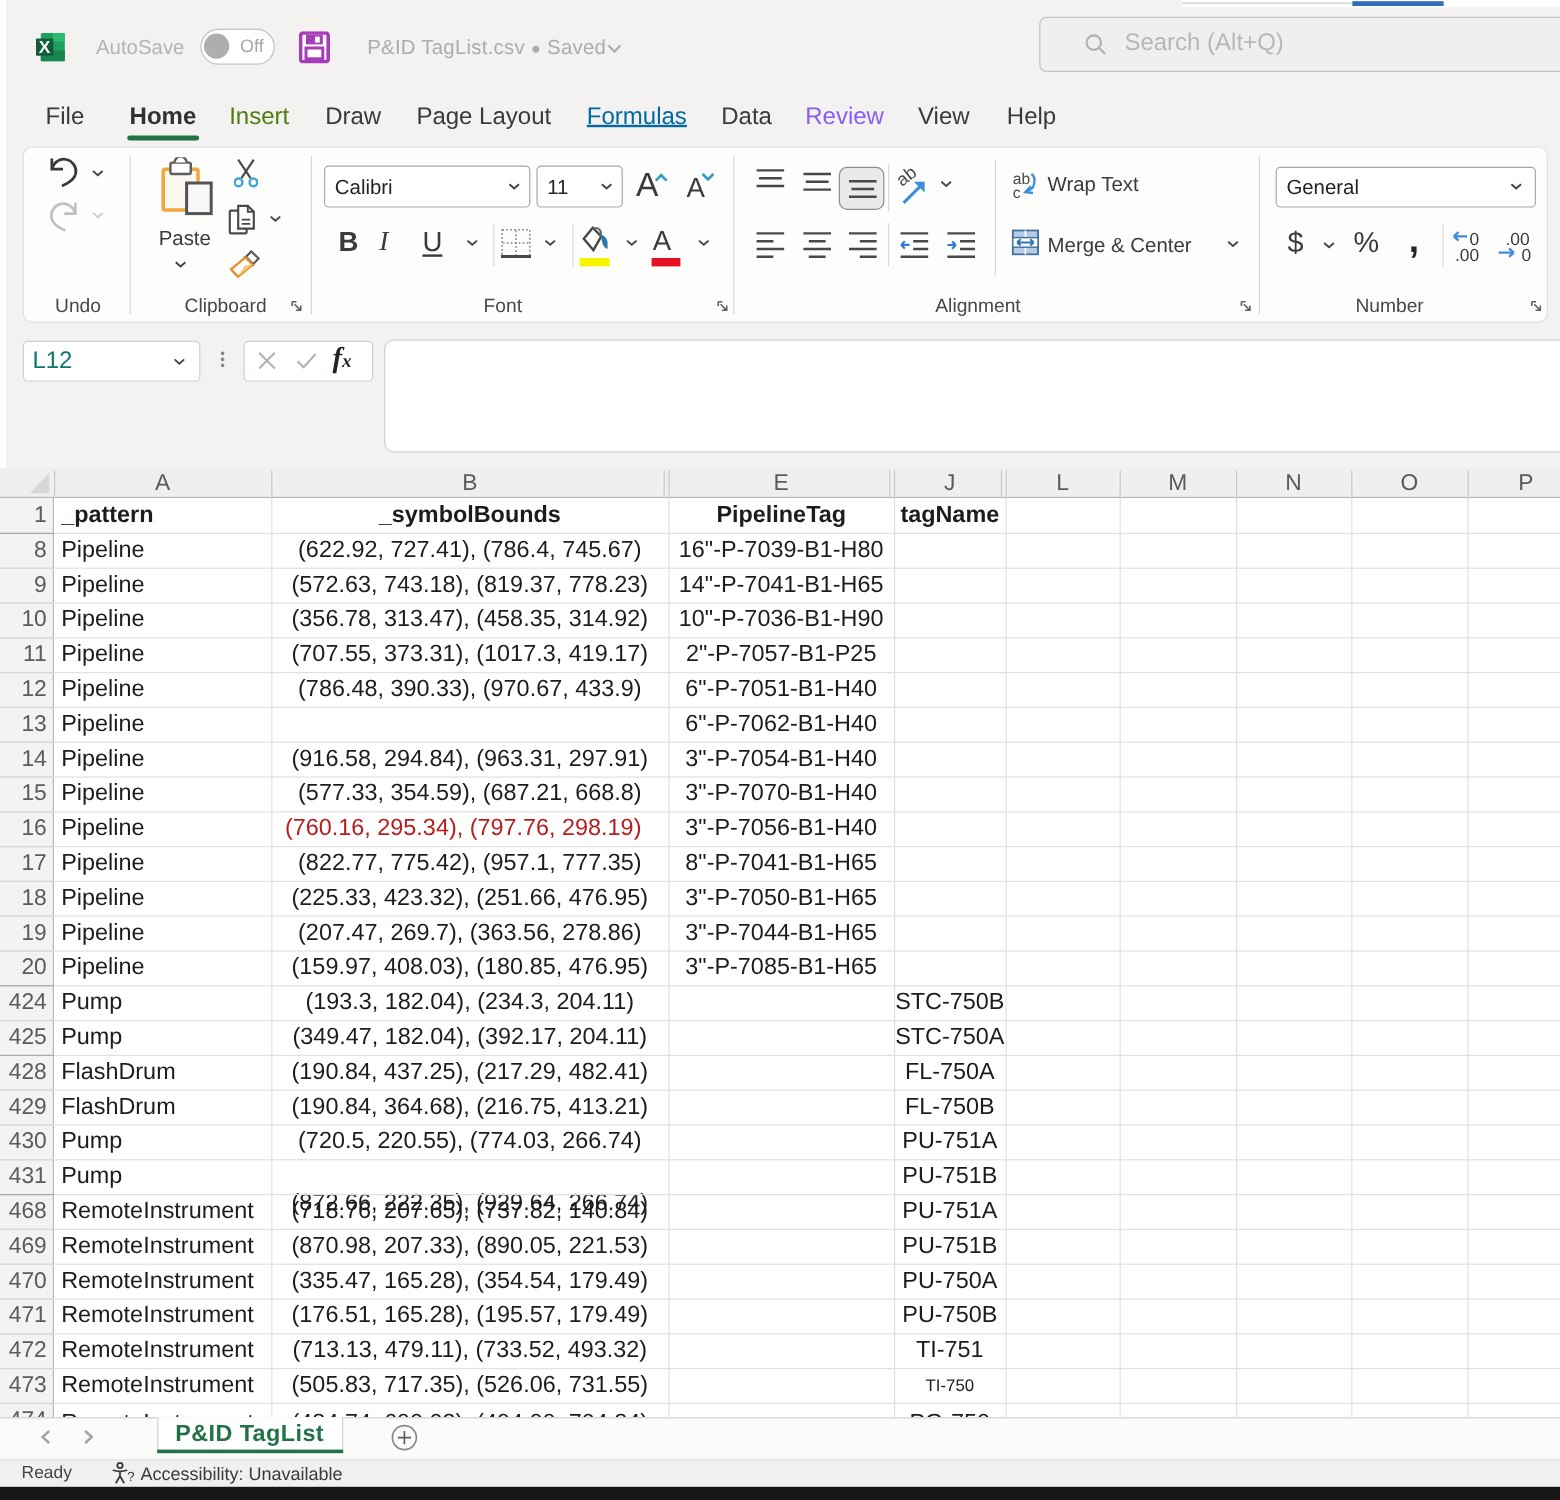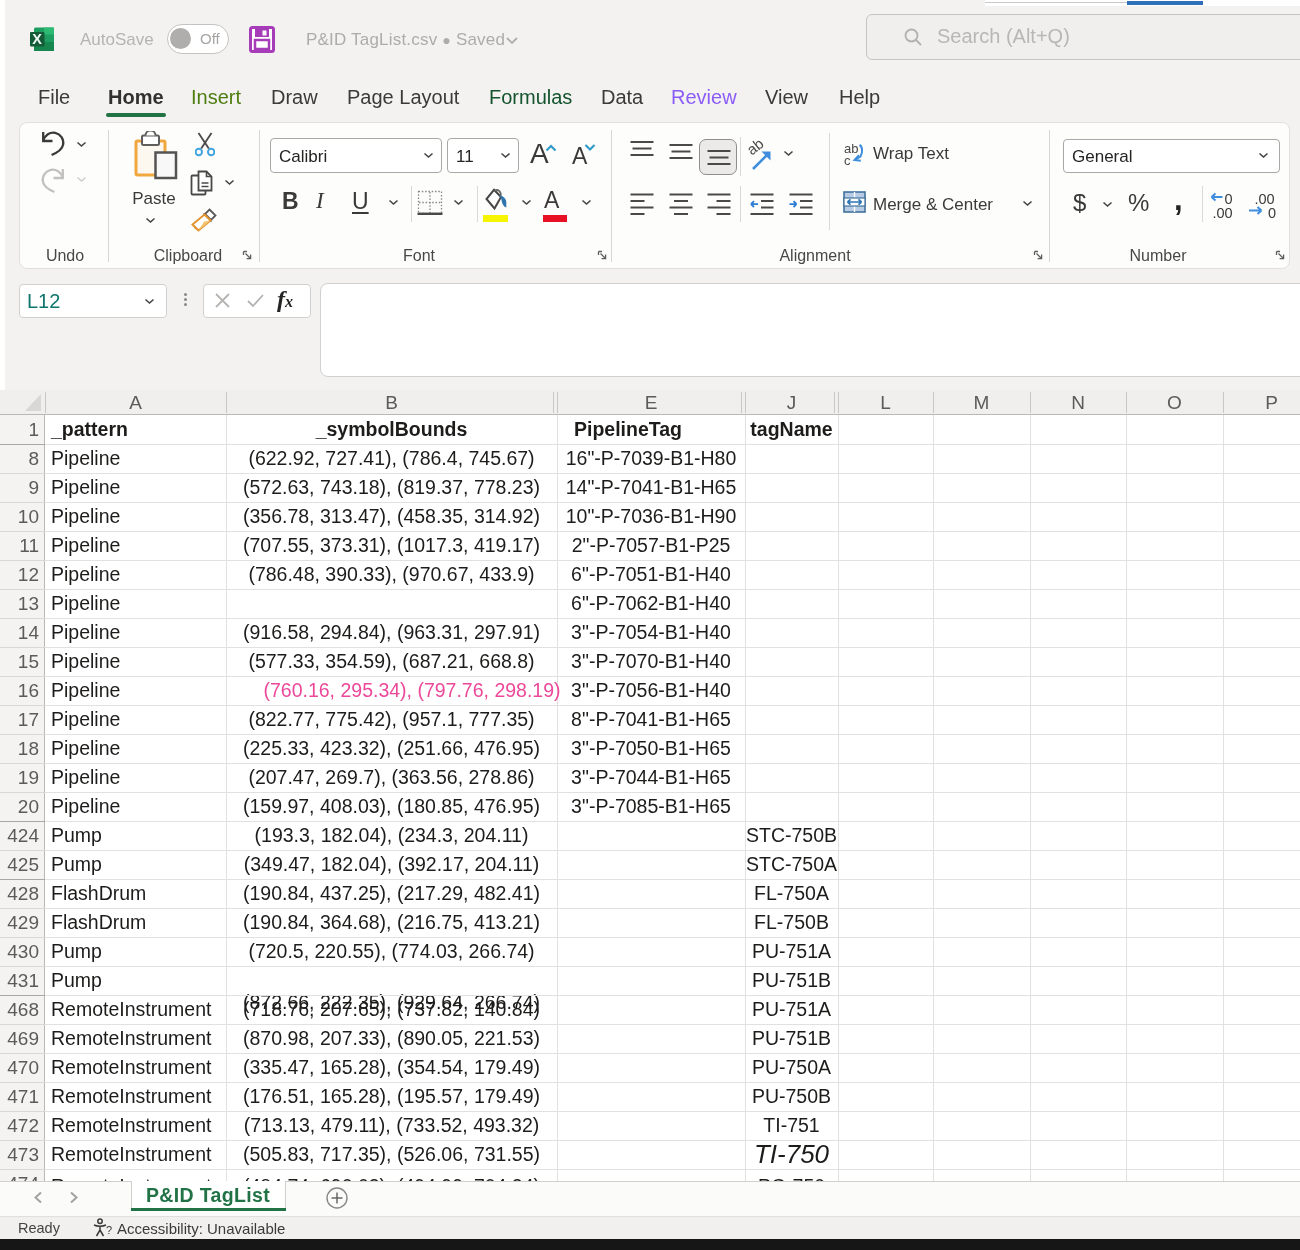--- a/index.html
+++ b/index.html
@@ -40,21 +40,21 @@
 <svg class="ab" style="left:903px;top:27px;" width="20" height="20" viewBox="0 0 20 20">
 <circle cx="8.5" cy="8.5" r="6" fill="none" stroke="#b3b1af" stroke-width="1.8"></circle>
 <line x1="13" y1="13" x2="18" y2="18" stroke="#b3b1af" stroke-width="1.8"></line>
   </svg>
 <div class="tx" style="left:937px;top:25px;font-size:20px;color:#b9b7b5;">Search (Alt+Q)</div>
 <div class="tx" style="left:38px;top:86px;font-size:20px;color:#3b3a39;">File</div>
 <div class="tx" style="left:108px;top:86px;font-size:20px;font-weight:bold;color:#323130;">Home</div>
 <div class="tx" style="left:191px;top:86px;font-size:20px;color:#4d7c0f;">Insert</div>
 <div class="tx" style="left:271px;top:86px;font-size:20px;color:#3b3a39;">Draw</div>
 <div class="tx" style="left:347px;top:86px;font-size:20px;color:#3b3a39;">Page Layout</div>
-<div class="tx" style="left:489px;top:86px;font-size:20px;color:#14532d;">Formulas</div>
+<div class="tx" style="left:489px;top:86px;font-size:20px;color:#0369a1;text-decoration:underline;">Formulas</div>
 <div class="tx" style="left:601px;top:86px;font-size:20px;color:#3b3a39;">Data</div>
 <div class="tx" style="left:671px;top:86px;font-size:20px;color:#8b5cf6;">Review</div>
 <div class="tx" style="left:765px;top:86px;font-size:20px;color:#3b3a39;">View</div>
 <div class="tx" style="left:839px;top:86px;font-size:20px;color:#3b3a39;">Help</div>
 <div class="ab" style="left:106px;top:113px;width:60px;height:3.5px;background:#217346;border-radius:2px;"></div>
 <div class="ab" style="left:19px;top:122px;width:1271px;height:147px;background:#fdfdfc;border:1px solid #e2e0de;border-radius:8px;box-sizing:border-box;"></div>
 <svg class="ab" style="left:40px;top:130px;" width="26" height="27" viewBox="0 0 26 27">
 <path d="M3.2 2 V11 H12.5" fill="none" stroke="#3b3a39" stroke-width="2.3"></path>
 <path d="M3.4 10.5 C4.8 5.2 10 1.8 15.2 2.9 C20.6 4.1 24.1 9.2 23.1 14.6 C22.4 18.4 19.6 21.6 11.6 25" fill="none" stroke="#3b3a39" stroke-width="2.3"></path>
 </svg>
@@ -320,21 +320,21 @@
 <div class="ab" style="left:557px;top:0;width:1px;height:766px;background:#e2e1e0;"></div>
 <div class="ab" style="left:745px;top:0;width:1px;height:766px;background:#e2e1e0;"></div>
 <div class="ab" style="left:838px;top:0;width:1px;height:766px;background:#e2e1e0;"></div>
 <div class="ab" style="left:933px;top:0;width:1px;height:766px;background:#e2e1e0;"></div>
 <div class="ab" style="left:1030px;top:0;width:1px;height:766px;background:#e2e1e0;"></div>
 <div class="ab" style="left:1126px;top:0;width:1px;height:766px;background:#e2e1e0;"></div>
 <div class="ab" style="left:1223px;top:0;width:1px;height:766px;background:#e2e1e0;"></div>
 <div class="tx" style="left:0;top:0px;width:39px;height:29px;line-height:29px;text-align:right;font-size:19px;color:#5c5b59;">1</div>
 <div class="tx" style="left:51px;top:0px;height:29px;line-height:29px;font-size:19.5px;font-weight:bold;color:#1d1c1b;">_pattern</div>
 <div class="tx" style="left:391.5px;top:0px;height:29px;line-height:29px;transform:translateX(-50%);font-size:19.5px;font-weight:bold;color:#1d1c1b;">_symbolBounds</div>
-<div class="tx" style="left:628px;top:0px;height:29px;line-height:29px;transform:translateX(-50%);font-size:19.5px;font-weight:bold;color:#1d1c1b;">PipelineTag</div>
+<div class="tx" style="left:651.0px;top:0px;height:29px;line-height:29px;transform:translateX(-50%);font-size:19.5px;font-weight:bold;color:#1d1c1b;">PipelineTag</div>
 <div class="tx" style="left:791.5px;top:0px;height:29px;line-height:29px;transform:translateX(-50%);font-size:19.5px;font-weight:bold;color:#1d1c1b;">tagName</div>
 <div class="ab" style="left:0;top:29px;width:1300px;height:1px;background:#e2e1e0;"></div>
 <div class="ab" style="left:0;top:29px;width:45px;height:1px;background:#a9a8a6;"></div>
 <div class="tx" style="left:0;top:29px;width:39px;height:29px;line-height:29px;text-align:right;font-size:19px;color:#5c5b59;">8</div>
 <div class="tx" style="left:51px;top:29px;height:29px;line-height:29px;font-size:19.5px;color:#1d1c1b;">Pipeline</div>
 <div class="tx" style="left:391.5px;top:29px;height:29px;line-height:29px;transform:translateX(-50%);font-size:19.5px;color:#1d1c1b;">(622.92, 727.41), (786.4, 745.67)</div>
 <div class="tx" style="left:651.0px;top:29px;height:29px;line-height:29px;transform:translateX(-50%);font-size:19.5px;color:#1d1c1b;">16"-P-7039-B1-H80</div>
 <div class="ab" style="left:0;top:58px;width:1300px;height:1px;background:#e2e1e0;"></div>
 <div class="ab" style="left:0;top:58px;width:45px;height:1px;background:#d9d8d6;"></div>
 <div class="tx" style="left:0;top:58px;width:39px;height:29px;line-height:29px;text-align:right;font-size:19px;color:#5c5b59;">9</div>
@@ -373,21 +373,21 @@
 <div class="ab" style="left:0;top:232px;width:1300px;height:1px;background:#e2e1e0;"></div>
 <div class="ab" style="left:0;top:232px;width:45px;height:1px;background:#d9d8d6;"></div>
 <div class="tx" style="left:0;top:232px;width:39px;height:29px;line-height:29px;text-align:right;font-size:19px;color:#5c5b59;">15</div>
 <div class="tx" style="left:51px;top:232px;height:29px;line-height:29px;font-size:19.5px;color:#1d1c1b;">Pipeline</div>
 <div class="tx" style="left:391.5px;top:232px;height:29px;line-height:29px;transform:translateX(-50%);font-size:19.5px;color:#1d1c1b;">(577.33, 354.59), (687.21, 668.8)</div>
 <div class="tx" style="left:651.0px;top:232px;height:29px;line-height:29px;transform:translateX(-50%);font-size:19.5px;color:#1d1c1b;">3"-P-7070-B1-H40</div>
 <div class="ab" style="left:0;top:261px;width:1300px;height:1px;background:#e2e1e0;"></div>
 <div class="ab" style="left:0;top:261px;width:45px;height:1px;background:#d9d8d6;"></div>
 <div class="tx" style="left:0;top:261px;width:39px;height:29px;line-height:29px;text-align:right;font-size:19px;color:#5c5b59;">16</div>
 <div class="tx" style="left:51px;top:261px;height:29px;line-height:29px;font-size:19.5px;color:#1d1c1b;">Pipeline</div>
-<div class="tx" style="left:412px;top:261px;height:29px;line-height:29px;transform:translateX(-50%);font-size:19.5px;color:#ec4899;">(760.16, 295.34), (797.76, 298.19)</div>
+<div class="tx" style="left:386px;top:261px;height:29px;line-height:29px;transform:translateX(-50%);font-size:19.5px;color:#b91c1c;">(760.16, 295.34), (797.76, 298.19)</div>
 <div class="tx" style="left:651.0px;top:261px;height:29px;line-height:29px;transform:translateX(-50%);font-size:19.5px;color:#1d1c1b;">3"-P-7056-B1-H40</div>
 <div class="ab" style="left:0;top:290px;width:1300px;height:1px;background:#e2e1e0;"></div>
 <div class="ab" style="left:0;top:290px;width:45px;height:1px;background:#d9d8d6;"></div>
 <div class="tx" style="left:0;top:290px;width:39px;height:29px;line-height:29px;text-align:right;font-size:19px;color:#5c5b59;">17</div>
 <div class="tx" style="left:51px;top:290px;height:29px;line-height:29px;font-size:19.5px;color:#1d1c1b;">Pipeline</div>
 <div class="tx" style="left:391.5px;top:290px;height:29px;line-height:29px;transform:translateX(-50%);font-size:19.5px;color:#1d1c1b;">(822.77, 775.42), (957.1, 777.35)</div>
 <div class="tx" style="left:651.0px;top:290px;height:29px;line-height:29px;transform:translateX(-50%);font-size:19.5px;color:#1d1c1b;">8"-P-7041-B1-H65</div>
 <div class="ab" style="left:0;top:319px;width:1300px;height:1px;background:#e2e1e0;"></div>
 <div class="ab" style="left:0;top:319px;width:45px;height:1px;background:#d9d8d6;"></div>
 <div class="tx" style="left:0;top:319px;width:39px;height:29px;line-height:29px;text-align:right;font-size:19px;color:#5c5b59;">18</div>
@@ -470,21 +470,21 @@
 <div class="ab" style="left:0;top:696px;width:45px;height:1px;background:#d9d8d6;"></div>
 <div class="tx" style="left:0;top:696px;width:39px;height:29px;line-height:29px;text-align:right;font-size:19px;color:#5c5b59;">472</div>
 <div class="tx" style="left:51px;top:696px;height:29px;line-height:29px;font-size:19.5px;color:#1d1c1b;">RemoteInstrument</div>
 <div class="tx" style="left:391.5px;top:696px;height:29px;line-height:29px;transform:translateX(-50%);font-size:19.5px;color:#1d1c1b;">(713.13, 479.11), (733.52, 493.32)</div>
 <div class="tx" style="left:791.5px;top:696px;height:29px;line-height:29px;transform:translateX(-50%);font-size:19.5px;color:#1d1c1b;">TI-751</div>
 <div class="ab" style="left:0;top:725px;width:1300px;height:1px;background:#e2e1e0;"></div>
 <div class="ab" style="left:0;top:725px;width:45px;height:1px;background:#d9d8d6;"></div>
 <div class="tx" style="left:0;top:725px;width:39px;height:29px;line-height:29px;text-align:right;font-size:19px;color:#5c5b59;">473</div>
 <div class="tx" style="left:51px;top:725px;height:29px;line-height:29px;font-size:19.5px;color:#1d1c1b;">RemoteInstrument</div>
 <div class="tx" style="left:391.5px;top:725px;height:29px;line-height:29px;transform:translateX(-50%);font-size:19.5px;color:#1d1c1b;">(505.83, 717.35), (526.06, 731.55)</div>
-<div class="tx" style="left:791.5px;top:725px;height:29px;line-height:29px;transform:translateX(-50%);font-size:26px;color:#1d1c1b;font-style:italic;">TI-750</div>
+<div class="tx" style="left:791.5px;top:725px;height:29px;line-height:29px;transform:translateX(-50%);font-size:14px;color:#1d1c1b;">TI-750</div>
 <div class="ab" style="left:0;top:754px;width:1300px;height:1px;background:#e2e1e0;"></div>
 <div class="ab" style="left:0;top:754px;width:45px;height:1px;background:#d9d8d6;"></div>
 <div class="tx" style="left:0;top:754px;width:39px;height:29px;line-height:29px;text-align:right;font-size:19px;color:#5c5b59;">474</div>
 <div class="tx" style="left:51px;top:757px;height:29px;line-height:29px;font-size:19.5px;color:#1d1c1b;">RemoteInstrument</div>
 <div class="tx" style="left:391.5px;top:757px;height:29px;line-height:29px;transform:translateX(-50%);font-size:19.5px;color:#1d1c1b;">(484.74, 690.03), (494.99, 704.24)</div>
 <div class="tx" style="left:791.5px;top:757px;height:29px;line-height:29px;transform:translateX(-50%);font-size:19.5px;color:#1d1c1b;">PG-750</div>
 </div>
 <div class="ab" style="left:0;top:1181px;width:1300px;height:35px;background:#fbfbfa;border-top:1px solid #d2d0ce;box-sizing:border-box;"></div>
 <svg class="ab" style="left:33px;top:1191px;" width="10" height="13" viewBox="0 0 10 13">
 <path d="M8 1.5 L2.5 6.5 L8 11.5" fill="none" stroke="#a3a2a0" stroke-width="2"></path>

